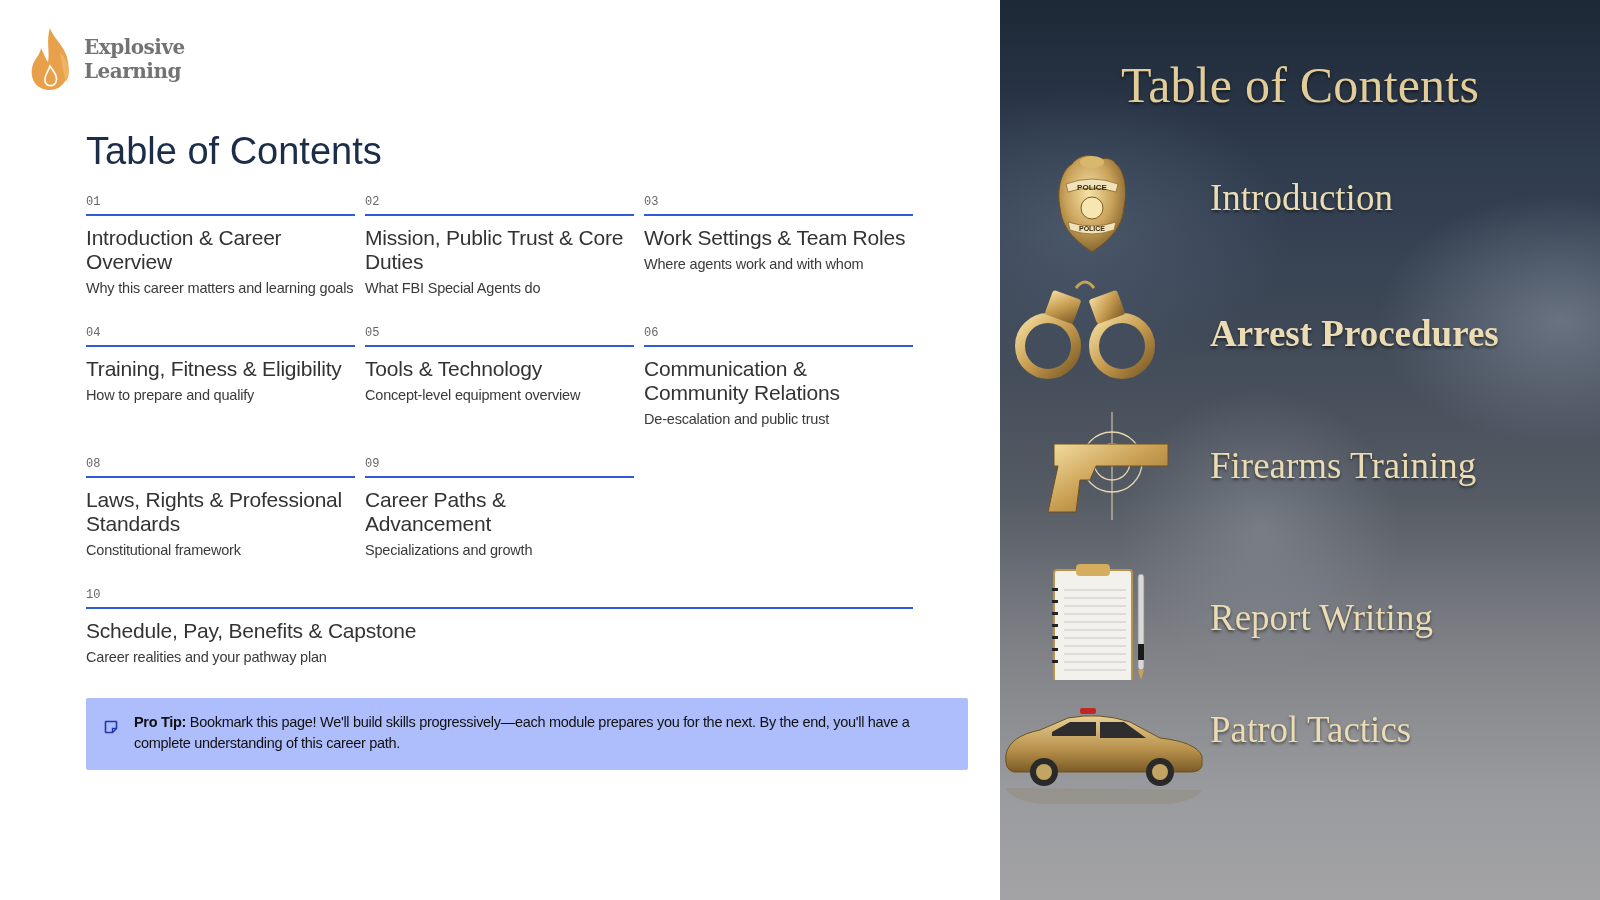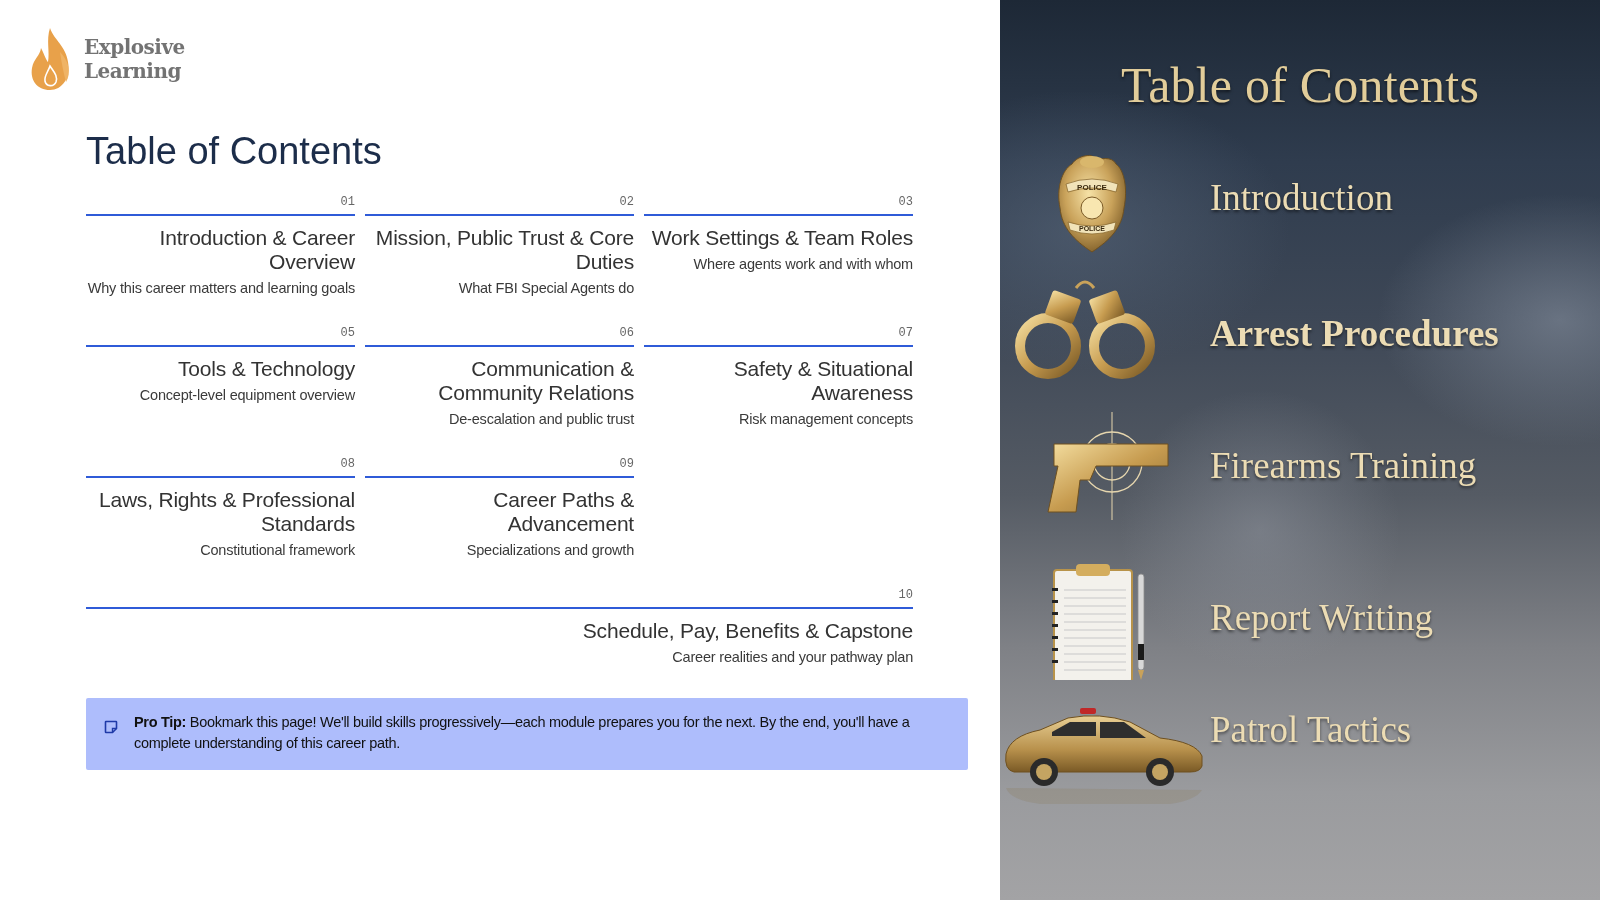--- a/index.html
+++ b/index.html
@@ -8,21 +8,21 @@
 
     .left { position: absolute; left: 0; top: 0; width: 1000px; height: 900px; background: #ffffff; }
 
     .logo { position: absolute; left: 28px; top: 26px; display: flex; align-items: center; }
     .logo-flame { width: 46px; height: 66px; }
     .logo-text { margin-left: 10px; font-family: "DejaVu Serif", serif; font-weight: bold; color: #737373; font-size: 20px; line-height: 24px; letter-spacing: -0.5px; }
 
     .page-title { position: absolute; left: 86px; top: 130px; font-size: 38px; color: #1c2d4a; font-family: "Liberation Sans", sans-serif; font-weight: normal; }
 
     .grid { position: absolute; left: 86px; top: 190px; width: 828px; display: grid; grid-template-columns: repeat(3, 269px); column-gap: 10px; row-gap: 0; }
-    .card { height: 131px; text-align: right; }
+    .card { height: 131px; }
     .card.wide { grid-column: 1 / span 3; }
     .num { font-family: "Liberation Mono", monospace; font-size: 12px; color: #666; height: 17px; line-height: 17px; margin-top: 4px; }
     .rule { height: 2px; background: #2f5bd8; margin-top: 3px; margin-bottom: 10px; }
     .ctitle { font-size: 21px; color: #333; line-height: 24px; letter-spacing: -0.2px; margin-top: 9px; }
     .csub { font-size: 14.5px; color: #3a3a3a; line-height: 21px; margin-top: 4px; letter-spacing: -0.2px; }
 
     .tip { position: absolute; left: 86px; top: 698px; width: 882px; height: 72px; background: #aebdfc; border-radius: 2px; display: flex; align-items: flex-start; padding: 14px 16px 0 18px; }
     .tip-icon { width: 14px; height: 14px; margin-top: 8px; margin-right: 16px; flex: none; }
     .tip-text { font-size: 14.5px; line-height: 21px; color: #111; letter-spacing: -0.3px; }
     .tip-text b { font-weight: bold; }
@@ -71,36 +71,36 @@
       <div class="ctitle">Mission, Public Trust &amp; Core Duties</div>
       <div class="csub">What FBI Special Agents do</div>
     </div>
     <div class="card">
       <div class="num">03</div>
       <div class="rule"></div>
       <div class="ctitle">Work Settings &amp; Team Roles</div>
       <div class="csub">Where agents work and with whom</div>
     </div>
     <div class="card">
+      <div class="num">04</div>
+      <div class="rule"></div>
+      <div class="ctitle">Training, Fitness &amp; Eligibility</div>
+      <div class="csub">How to prepare and qualify</div>
+    </div>
+    <div class="card">
       <div class="num">05</div>
       <div class="rule"></div>
       <div class="ctitle">Tools &amp; Technology</div>
       <div class="csub">Concept-level equipment overview</div>
     </div>
     <div class="card">
       <div class="num">06</div>
       <div class="rule"></div>
       <div class="ctitle">Communication &amp; Community Relations</div>
       <div class="csub">De-escalation and public trust</div>
-    </div>
-    <div class="card">
-      <div class="num">07</div>
-      <div class="rule"></div>
-      <div class="ctitle">Safety &amp; Situational Awareness</div>
-      <div class="csub">Risk management concepts</div>
     </div>
     <div class="card">
       <div class="num">08</div>
       <div class="rule"></div>
       <div class="ctitle">Laws, Rights &amp; Professional Standards</div>
       <div class="csub">Constitutional framework</div>
     </div>
     <div class="card">
       <div class="num">09</div>
       <div class="rule"></div>

